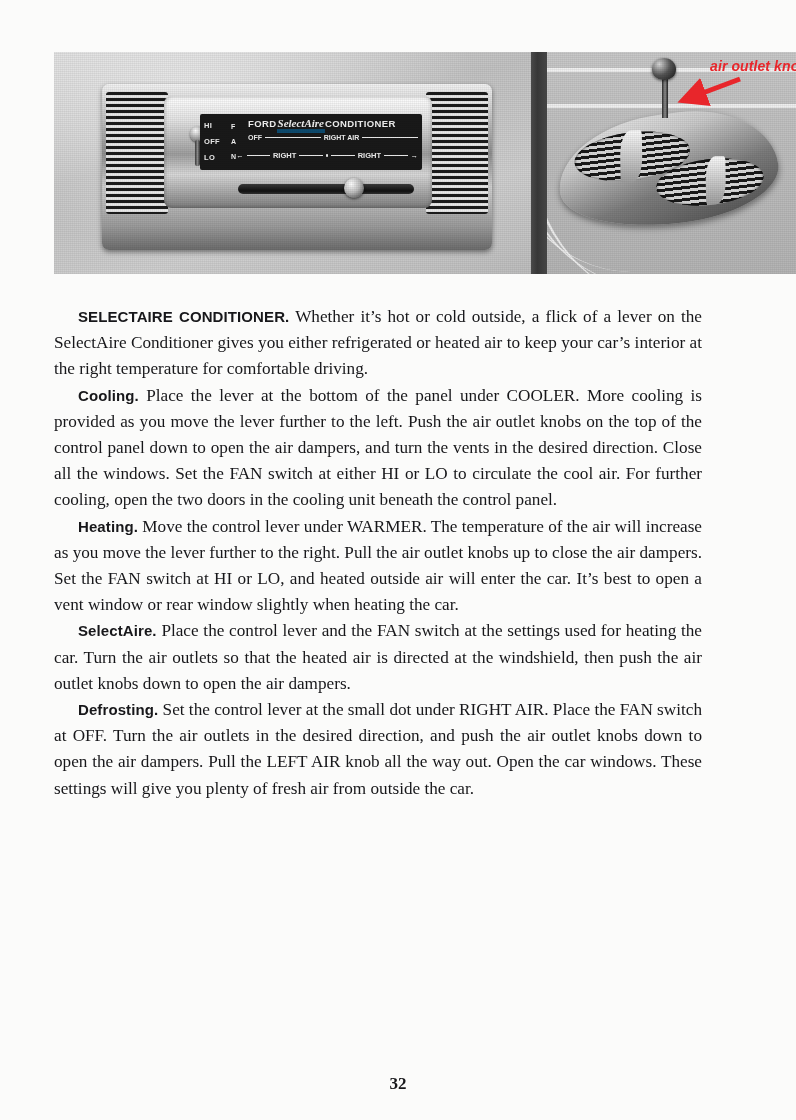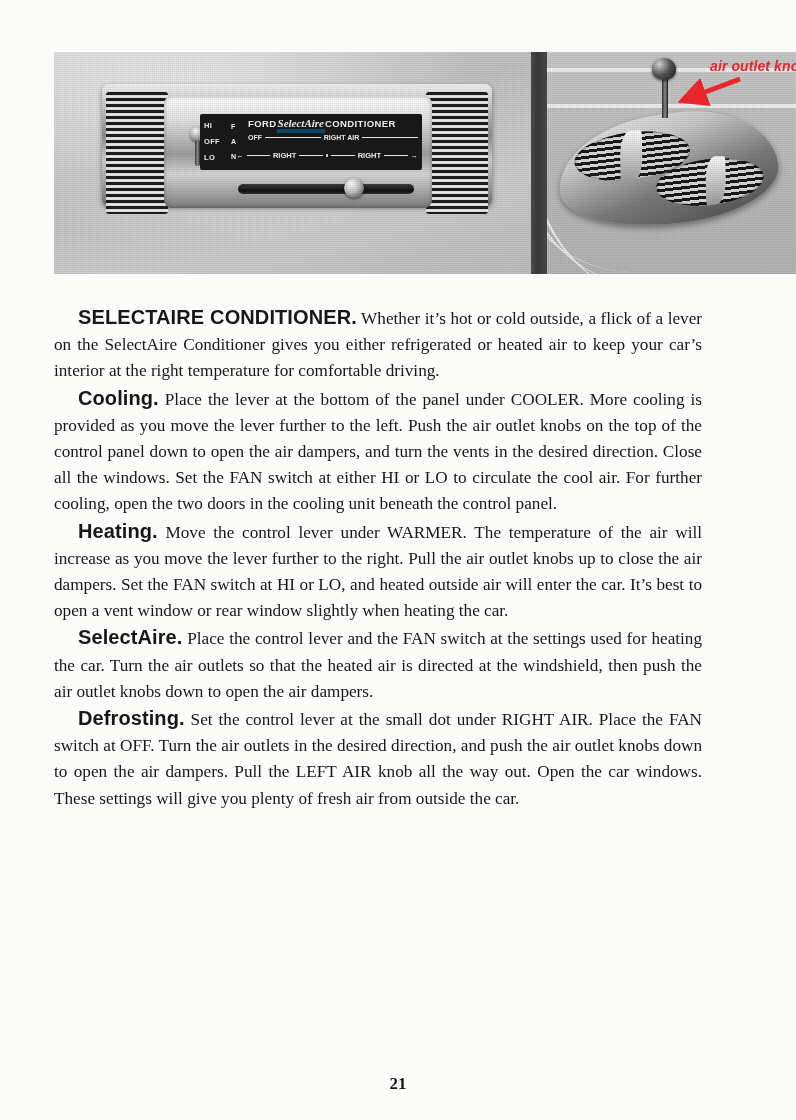--- a/index.html
+++ b/index.html
@@ -73,21 +73,21 @@
     height: 100%;
     background: linear-gradient(90deg,#4a4a4a,#373737 40%,#464646);
   }
 
   
   .control-unit {
     position: absolute;
     left: 48px;
     top: 32px;
     width: 390px;
-    height: 122px;
+    height: 166px;
     border-radius: 7px;
     background: linear-gradient(180deg,#f2f2f2 0%,#d2d2d2 14%,#8e8e8e 42%,#cfcfcf 62%,#9a9a9a 86%,#6c6c6c 100%);
     box-shadow: 0 2px 5px rgba(0,0,0,.45);
   }
   .grille {
     position: absolute;
     top: 8px;
     height: 122px;
     width: 62px;
     background: repeating-linear-gradient(180deg,
@@ -303,21 +303,21 @@
     text-align: justify;
     text-justify: inter-word;
   }
   .textblock p {
     margin: 0;
     text-indent: 24px;
   }
   .runin {
     font-family: "Liberation Sans", sans-serif;
     font-weight: 700;
-    font-size: 20px;
+    font-size: 15px;
     letter-spacing: .1px;
   }
   .pageno {
     position: absolute;
     left: 0;
     right: 0;
     top: 1074px;
     text-align: center;
     font-size: 17px;
     font-weight: 700;
@@ -429,14 +429,14 @@
 
     <p><span class="runin">Cooling.</span><span> Place the lever at the bottom of the panel under COOLER. More cooling is provided as you move the lever further to the left. Push the air outlet knobs on the top of the control panel down to open the air dampers, and turn the vents in the desired direction. Close all the windows. Set the FAN switch at either HI or LO to circulate the cool air. For further cooling, open the two doors in the cooling unit beneath the control panel.</span></p>
 
     <p><span class="runin">Heating.</span><span> Move the control lever under WARMER. The temperature of the air will increase as you move the lever further to the right. Pull the air outlet knobs up to close the air dampers. Set the FAN switch at HI or LO, and heated outside air will enter the car. It’s best to open a vent window or rear window slightly when heating the car.</span></p>
 
     <p><span class="runin">SelectAire.</span><span> Place the control lever and the FAN switch at the settings used for heating the car. Turn the air outlets so that the heated air is directed at the windshield, then push the air outlet knobs down to open the air dampers.</span></p>
 
     <p><span class="runin">Defrosting.</span><span> Set the control lever at the small dot under RIGHT AIR. Place the FAN switch at OFF. Turn the air outlets in the desired direction, and push the air outlet knobs down to open the air dampers. Pull the LEFT AIR knob all the way out. Open the car windows. These settings will give you plenty of fresh air from outside the car.</span></p>
   </div>
 
-  <div class="pageno">21</div>
+  <div class="pageno">32</div>
 </div>
 
 </body></html>

